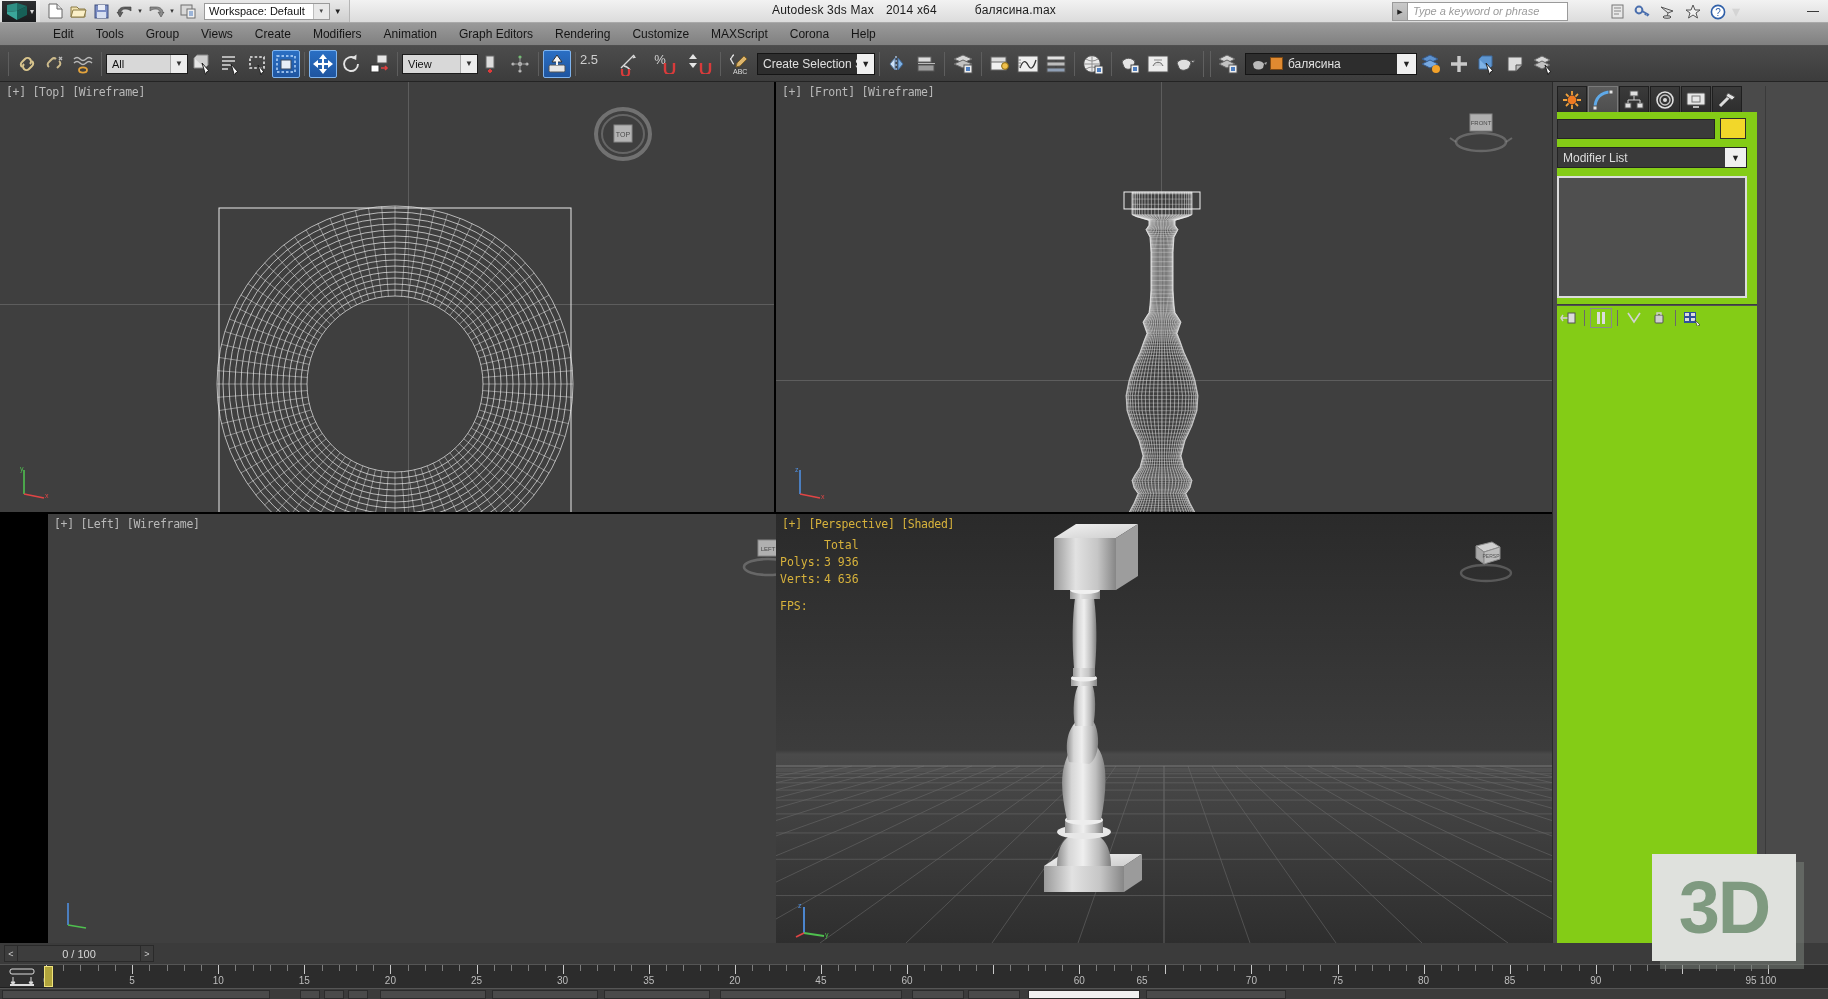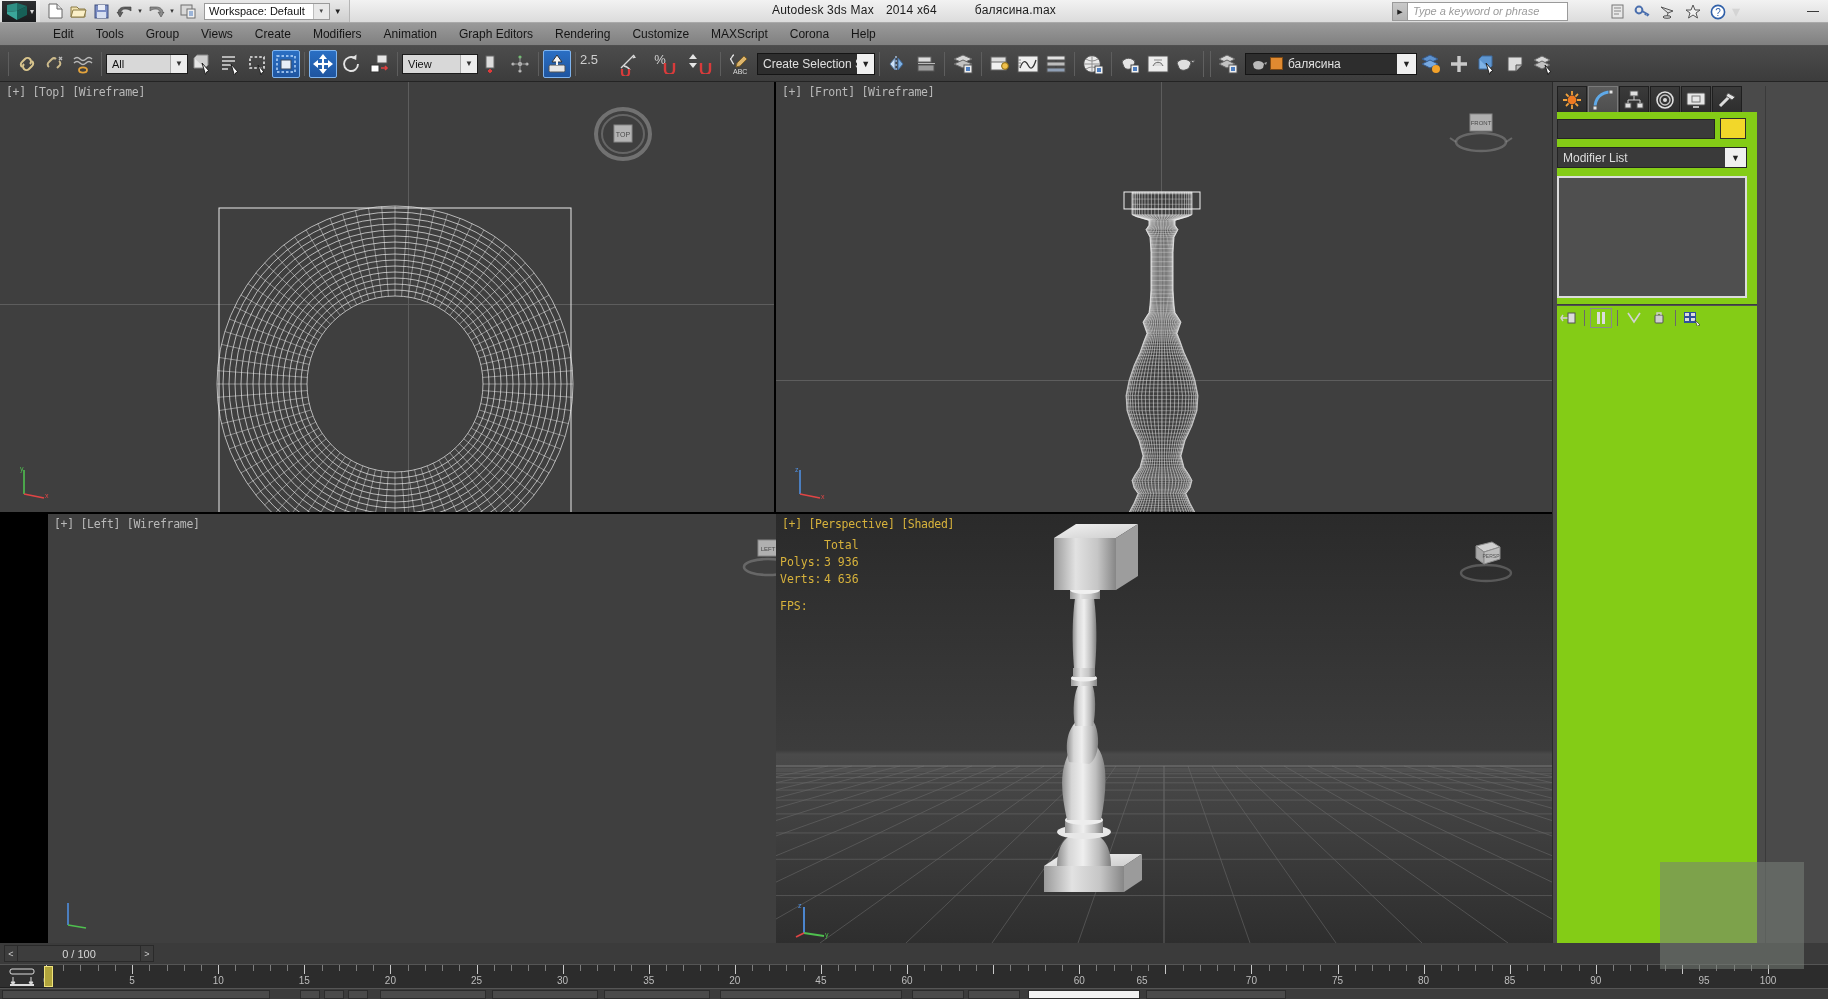--- a/index.html
+++ b/index.html
@@ -1057,21 +1057,21 @@
         <div class="tick" style="left: 1498.14px; height: 6px; background: rgb(124, 124, 124);"></div>
         <div class="tick" style="left: 1515.36px; height: 6px; background: rgb(124, 124, 124);"></div>
         <div class="tick" style="left: 1532.58px; height: 6px; background: rgb(124, 124, 124);"></div>
         <div class="tick" style="left: 1549.8px; height: 9px; background: rgb(200, 200, 200);"></div>
         <div class="ticklabel" style="left: 1549.8px;">90</div>
         <div class="tick" style="left: 1567.02px; height: 6px; background: rgb(124, 124, 124);"></div>
         <div class="tick" style="left: 1584.24px; height: 6px; background: rgb(124, 124, 124);"></div>
         <div class="tick" style="left: 1601.46px; height: 6px; background: rgb(124, 124, 124);"></div>
         <div class="tick" style="left: 1618.68px; height: 6px; background: rgb(124, 124, 124);"></div>
         <div class="tick" style="left: 1635.9px; height: 9px; background: rgb(200, 200, 200);"></div>
-        <div class="ticklabel" style="left: 1658px;">95</div>
+        <div class="ticklabel" style="left: 1705px;">95</div>
         <div class="tick" style="left: 1653.12px; height: 6px; background: rgb(124, 124, 124);"></div>
         <div class="tick" style="left: 1670.34px; height: 6px; background: rgb(124, 124, 124);"></div>
         <div class="tick" style="left: 1687.56px; height: 6px; background: rgb(124, 124, 124);"></div>
         <div class="tick" style="left: 1704.78px; height: 6px; background: rgb(124, 124, 124);"></div>
         <div class="tick" style="left: 1722px; height: 9px; background: rgb(200, 200, 200);"></div>
         <div class="ticklabel" style="left: 1722px;">100</div>
         <div class="slider-handle" style="left: -2px;"></div>
       </div>
   </div>
 
@@ -1085,14 +1085,17 @@
     <div class="sb-panel" style="left:604px;width:106px;"></div>
     <div class="sb-panel" style="left:720px;width:182px;"></div>
     <div class="sb-panel" style="left:912px;width:52px;"></div>
     <div class="sb-panel" style="left:968px;width:52px;"></div>
     <div class="sb-panel" style="left:1028px;width:112px;background:#f0f0f0;"></div>
     <div class="sb-panel" style="left:1146px;width:140px;"></div>
   </div>
 
   <div class="watermark3d">
     <div class="wm-shadow"></div>
+    <div class="wm-card">
+      <span>3D</span>
+    </div>
   </div>
 </div>
 
 </body></html>

